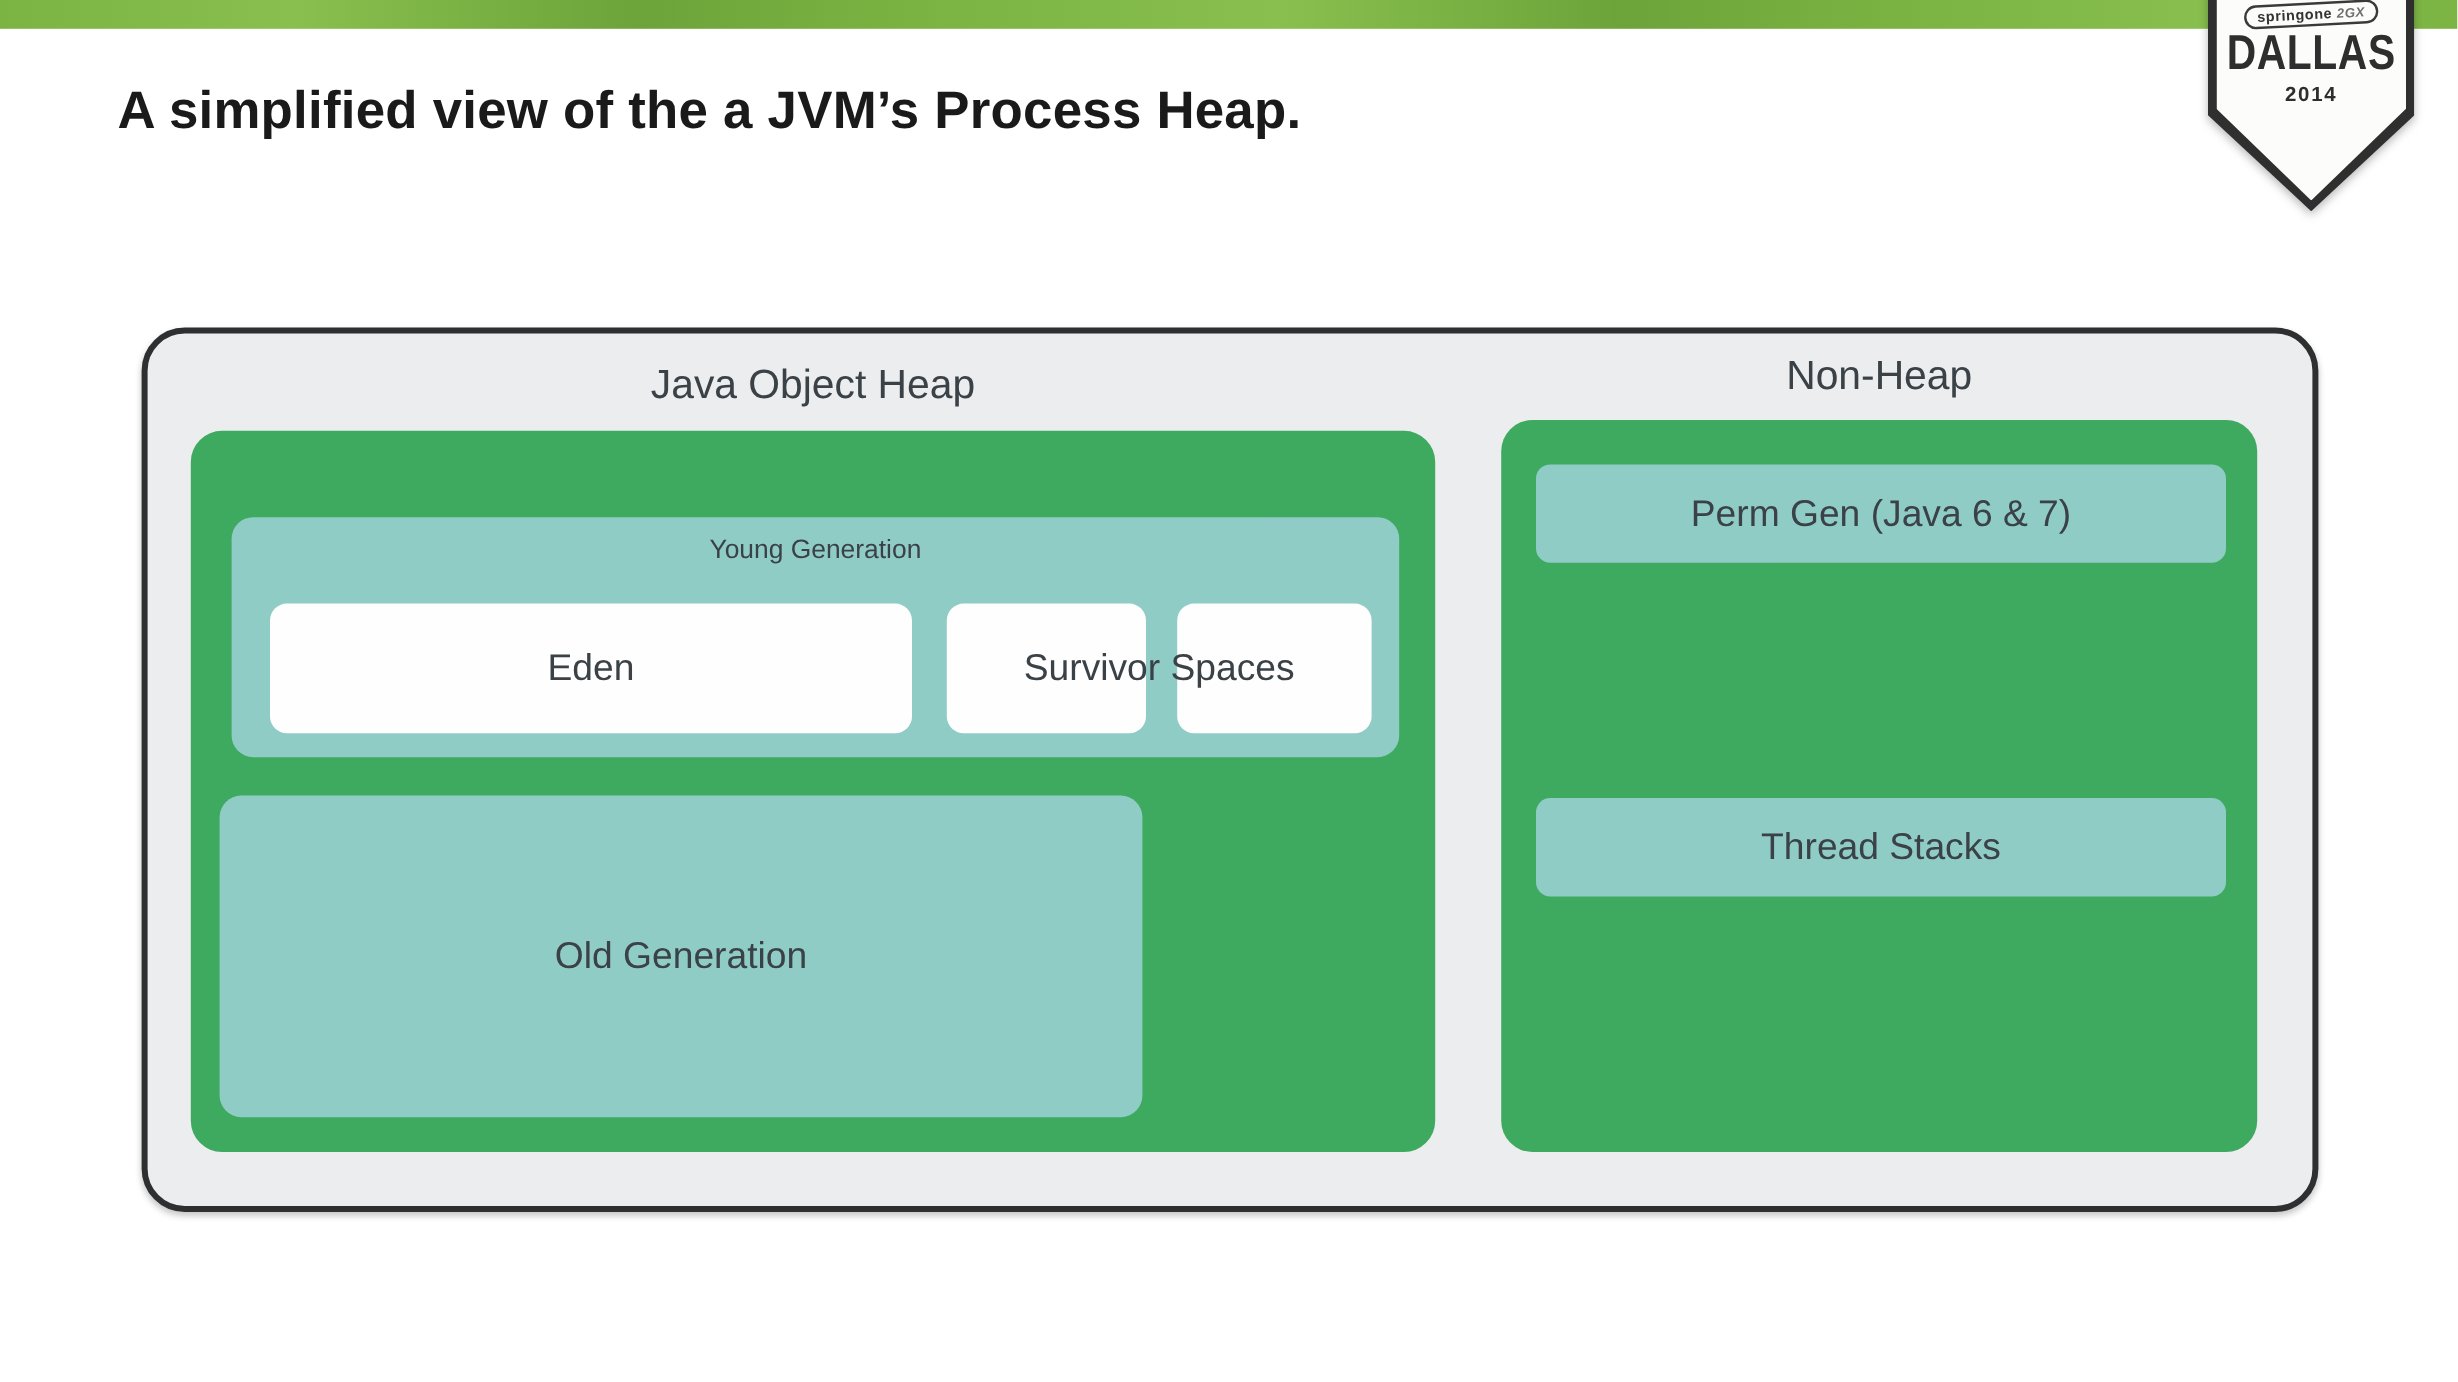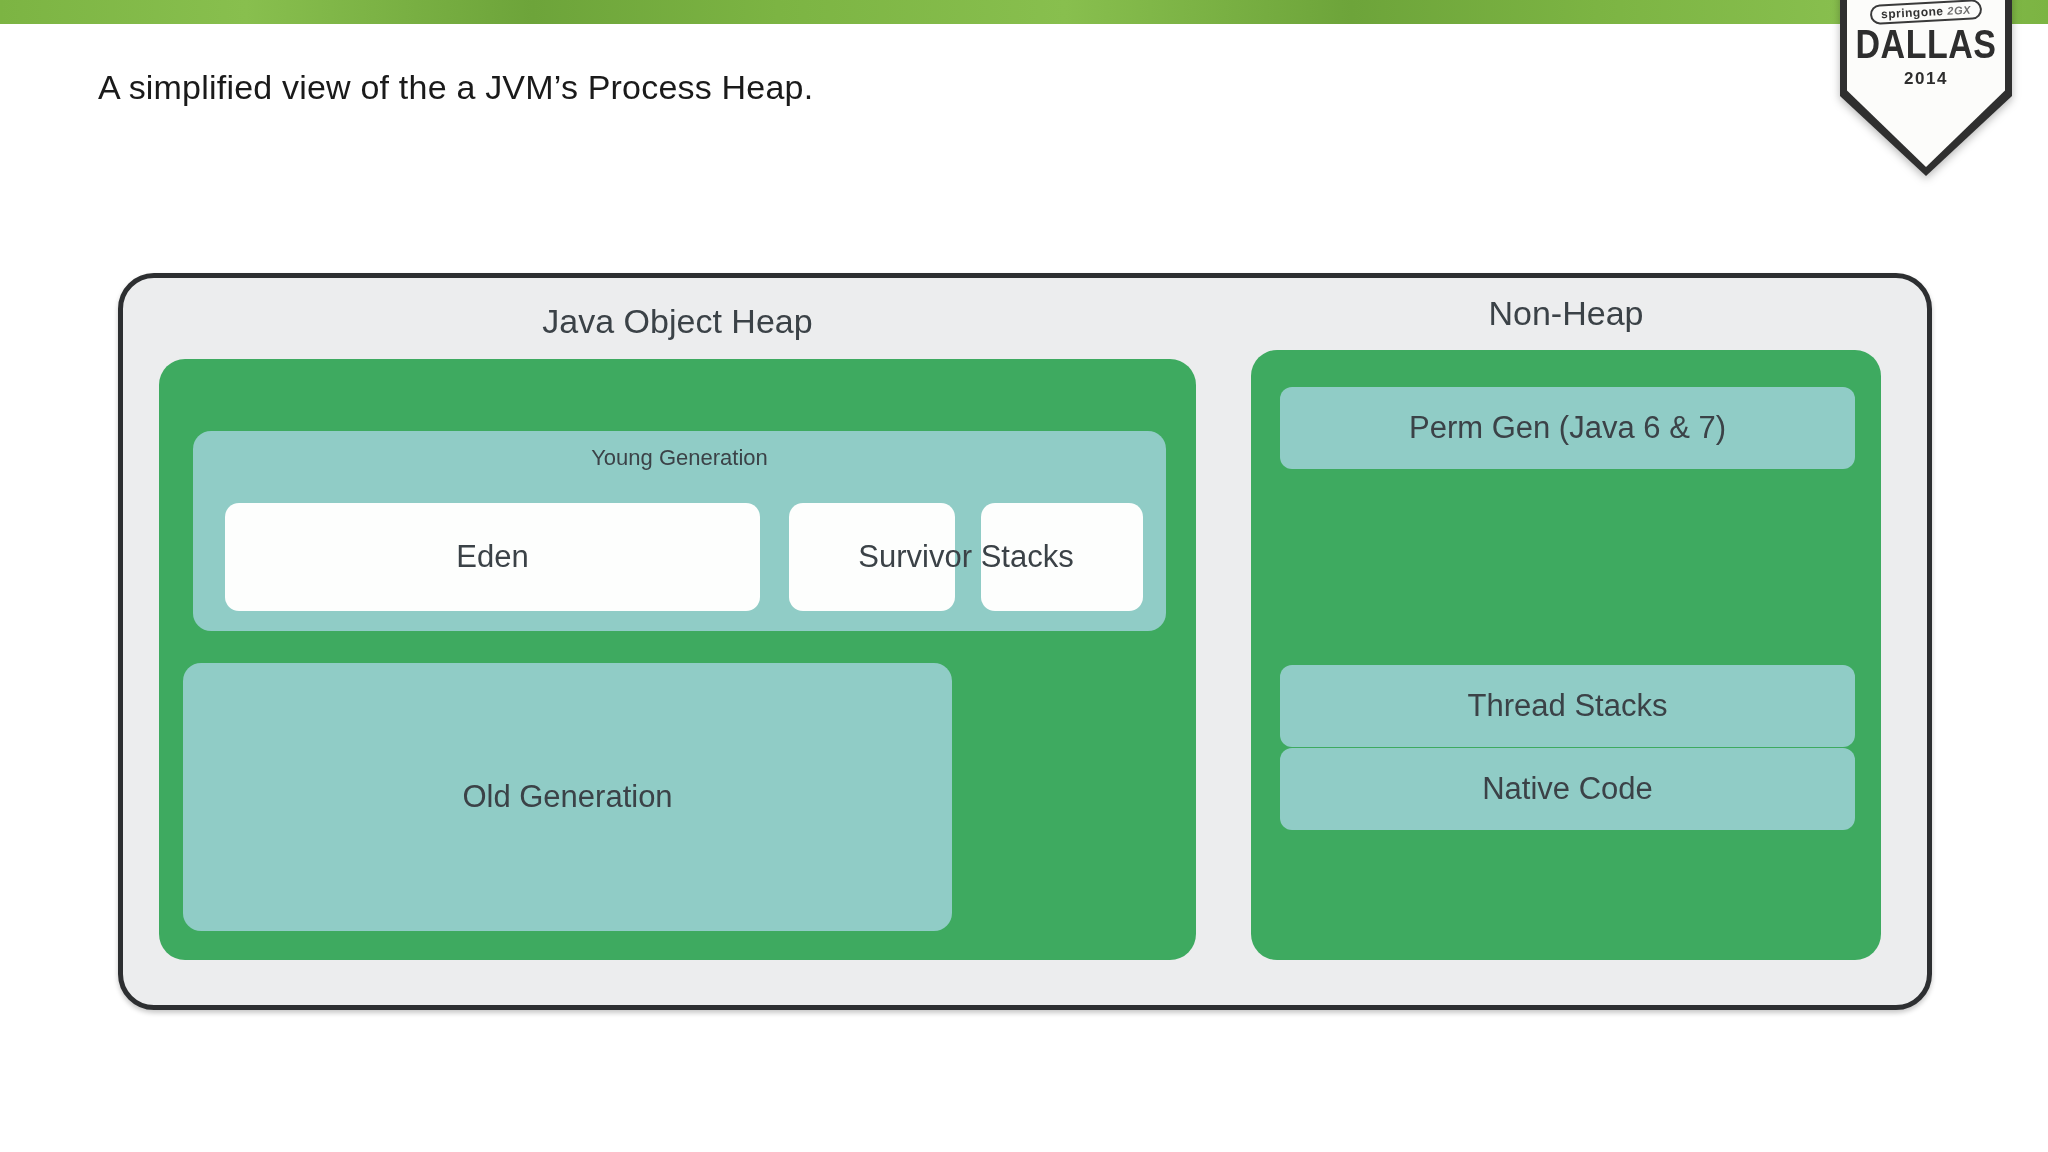--- a/index.html
+++ b/index.html
@@ -30,21 +30,21 @@
     background:linear-gradient(90deg,
       var(--banner-green) 0%, var(--banner-green-light) 12%,
       var(--banner-green-dark) 26%, var(--banner-green) 38%,
       var(--banner-green-light) 52%, var(--banner-green-dark) 66%,
       var(--banner-green) 78%, var(--banner-green-light) 90%,
       var(--banner-green) 100%);
   }
 
   .slide-title{
     position:absolute;left:98px;top:68px;
-    font-size:34px;font-weight:400;color:var(--title-color);
+    font-size:44px;font-weight:700;color:var(--title-color);
     letter-spacing:0.2px;white-space:nowrap;
   }
 
   
   .badge{
     position:absolute;left:1840px;top:-24px;width:172px;height:200px;z-index:5;
     filter:drop-shadow(0 3px 4px rgba(0,0,0,0.28));
   }
   .badge-outer{
     position:absolute;inset:0;
@@ -165,30 +165,29 @@
 
     <div class="green-box heap-box">
 
       <div class="teal-box young-gen">
         <div class="young-label">Young Generation</div>
         <div class="white-box eden-box">
           <span>Eden</span>
         </div>
         <div class="white-box survivor-box-1"></div>
         <div class="white-box survivor-box-2"></div>
-        <div class="survivor-label">Survivor Stacks</div>
+        <div class="survivor-label">Survivor Spaces</div>
       </div>
 
       <div class="teal-box old-gen">
         <span>Old Generation</span>
       </div>
 
     </div>
 
     <div class="green-box nonheap-box">
       <div class="nh-bar nh-bar-0">Perm Gen (Java 6 &amp; 7)</div>
       <div class="nh-bar nh-bar-2">Thread Stacks</div>
-      <div class="nh-bar nh-bar-3">Native Code</div>
     </div>
 
   </div>
 
 </div>
 
 </body></html>

